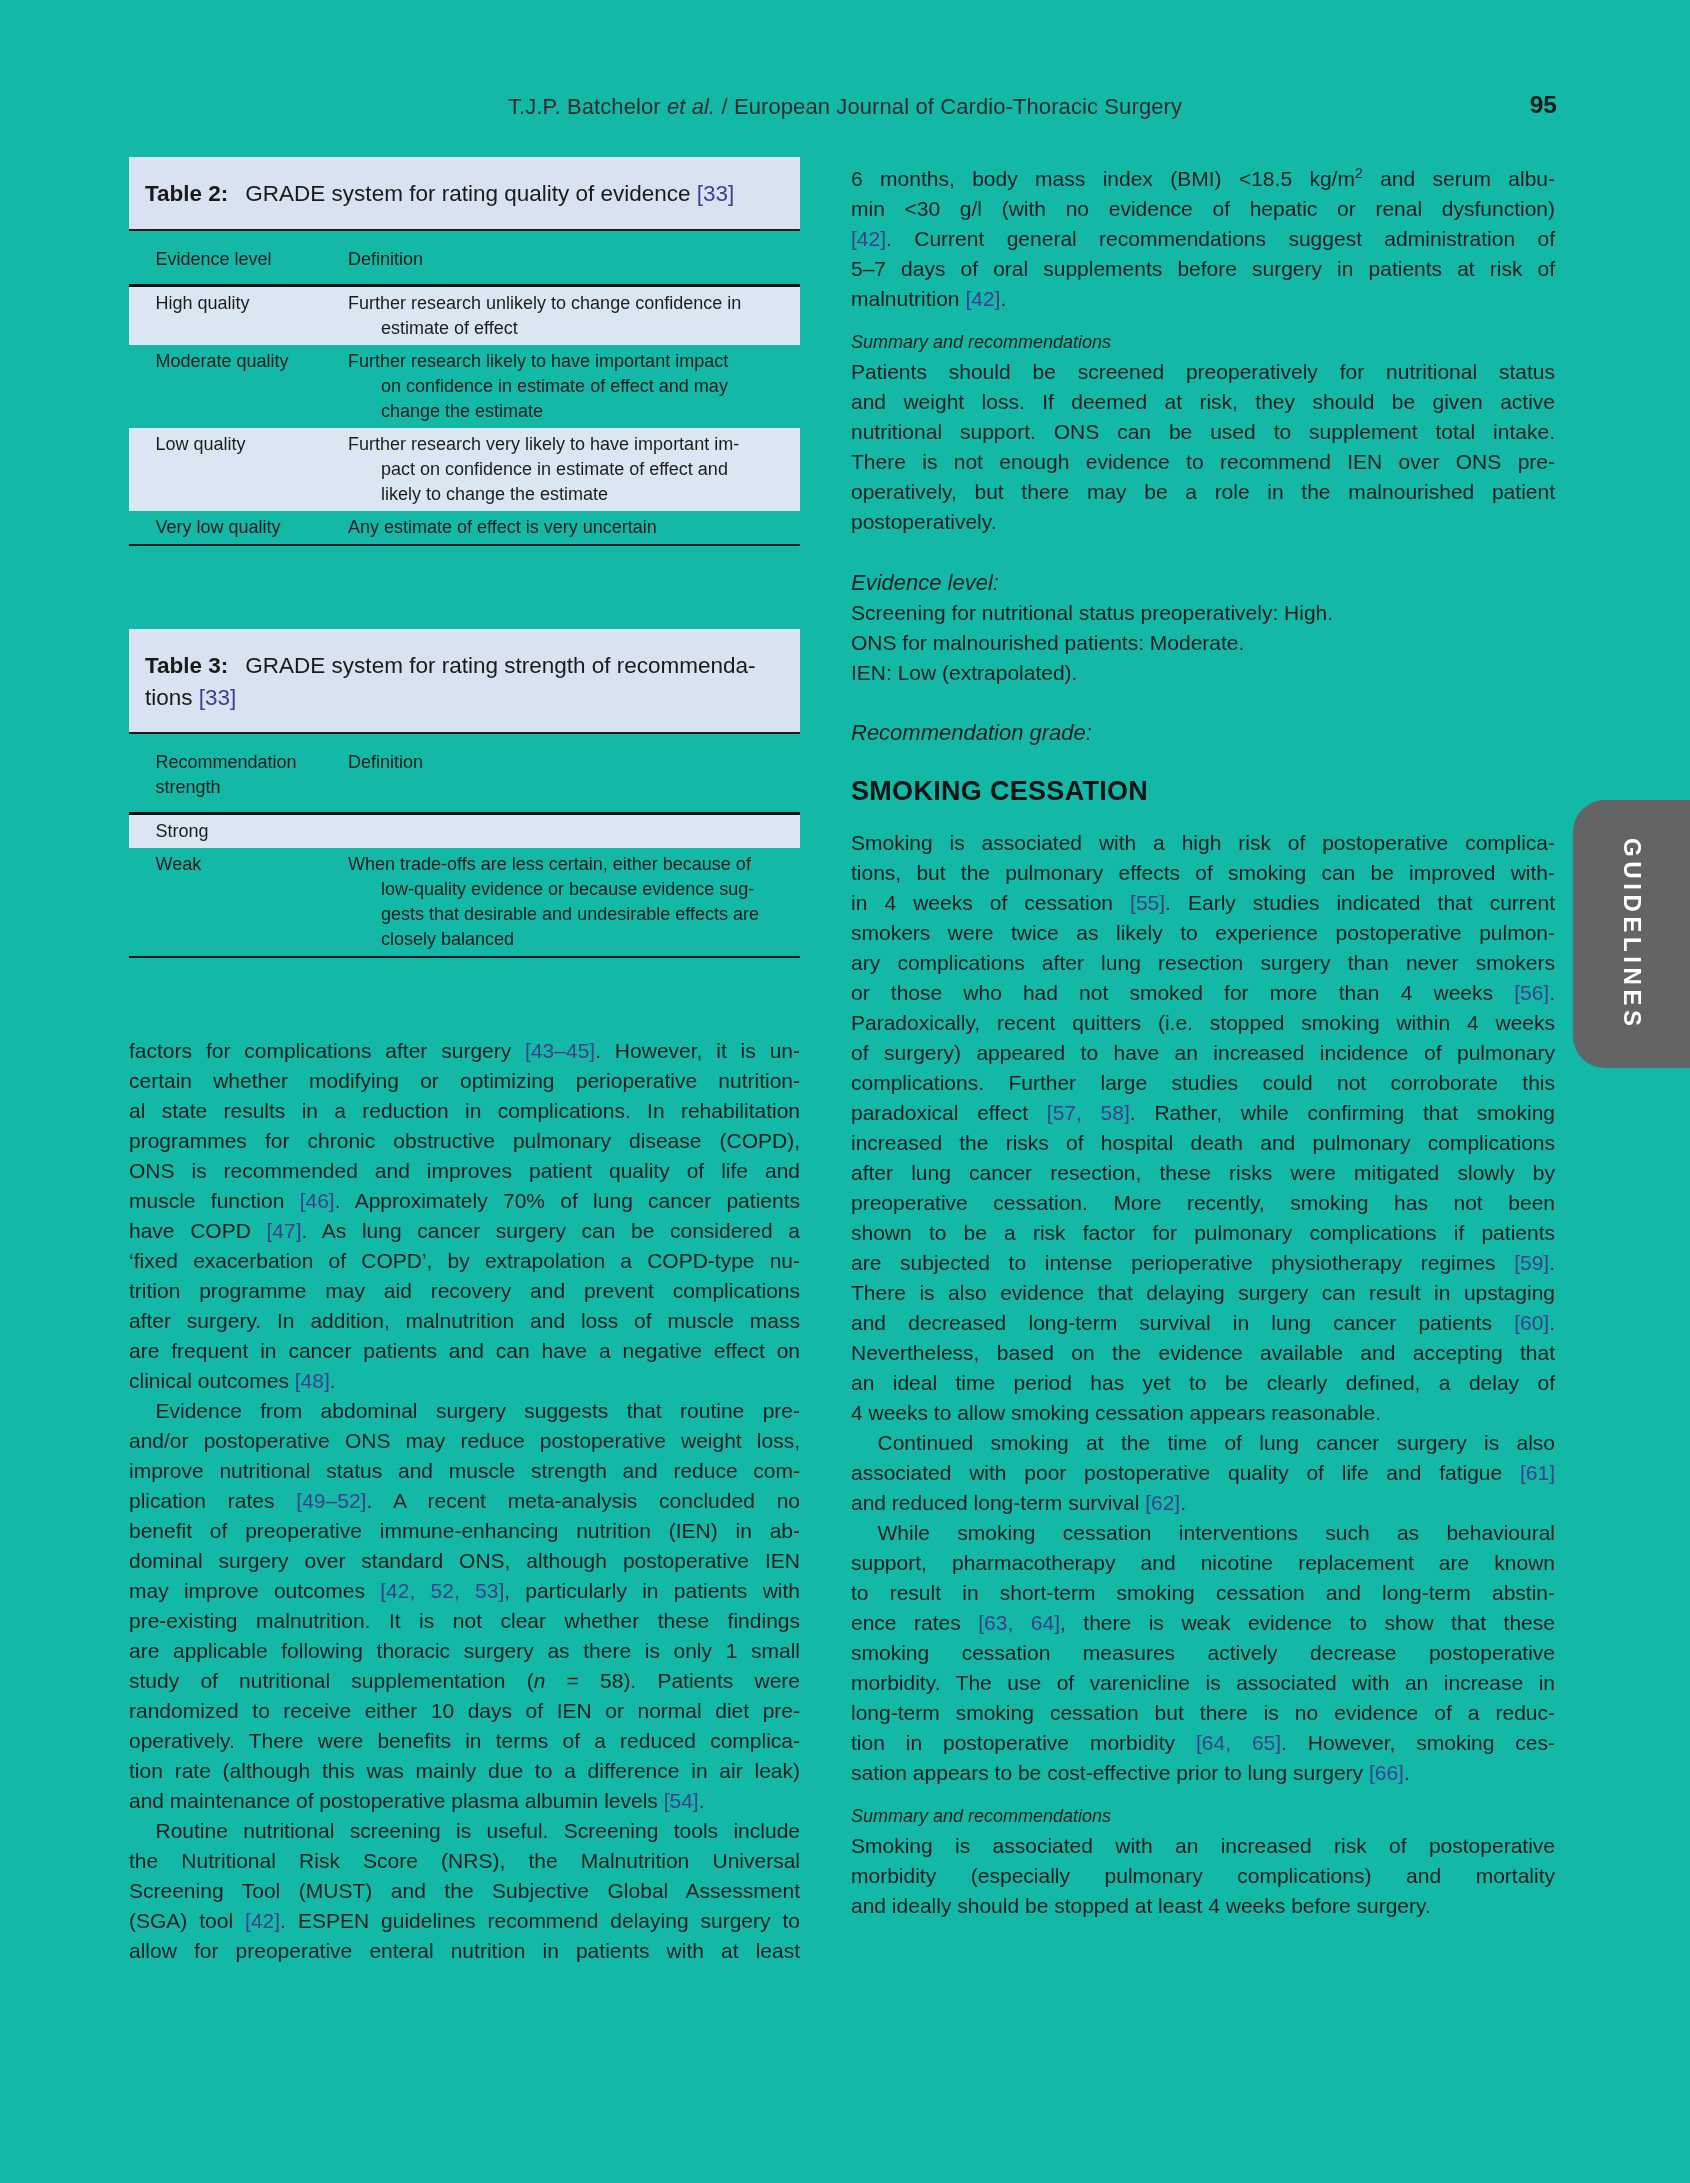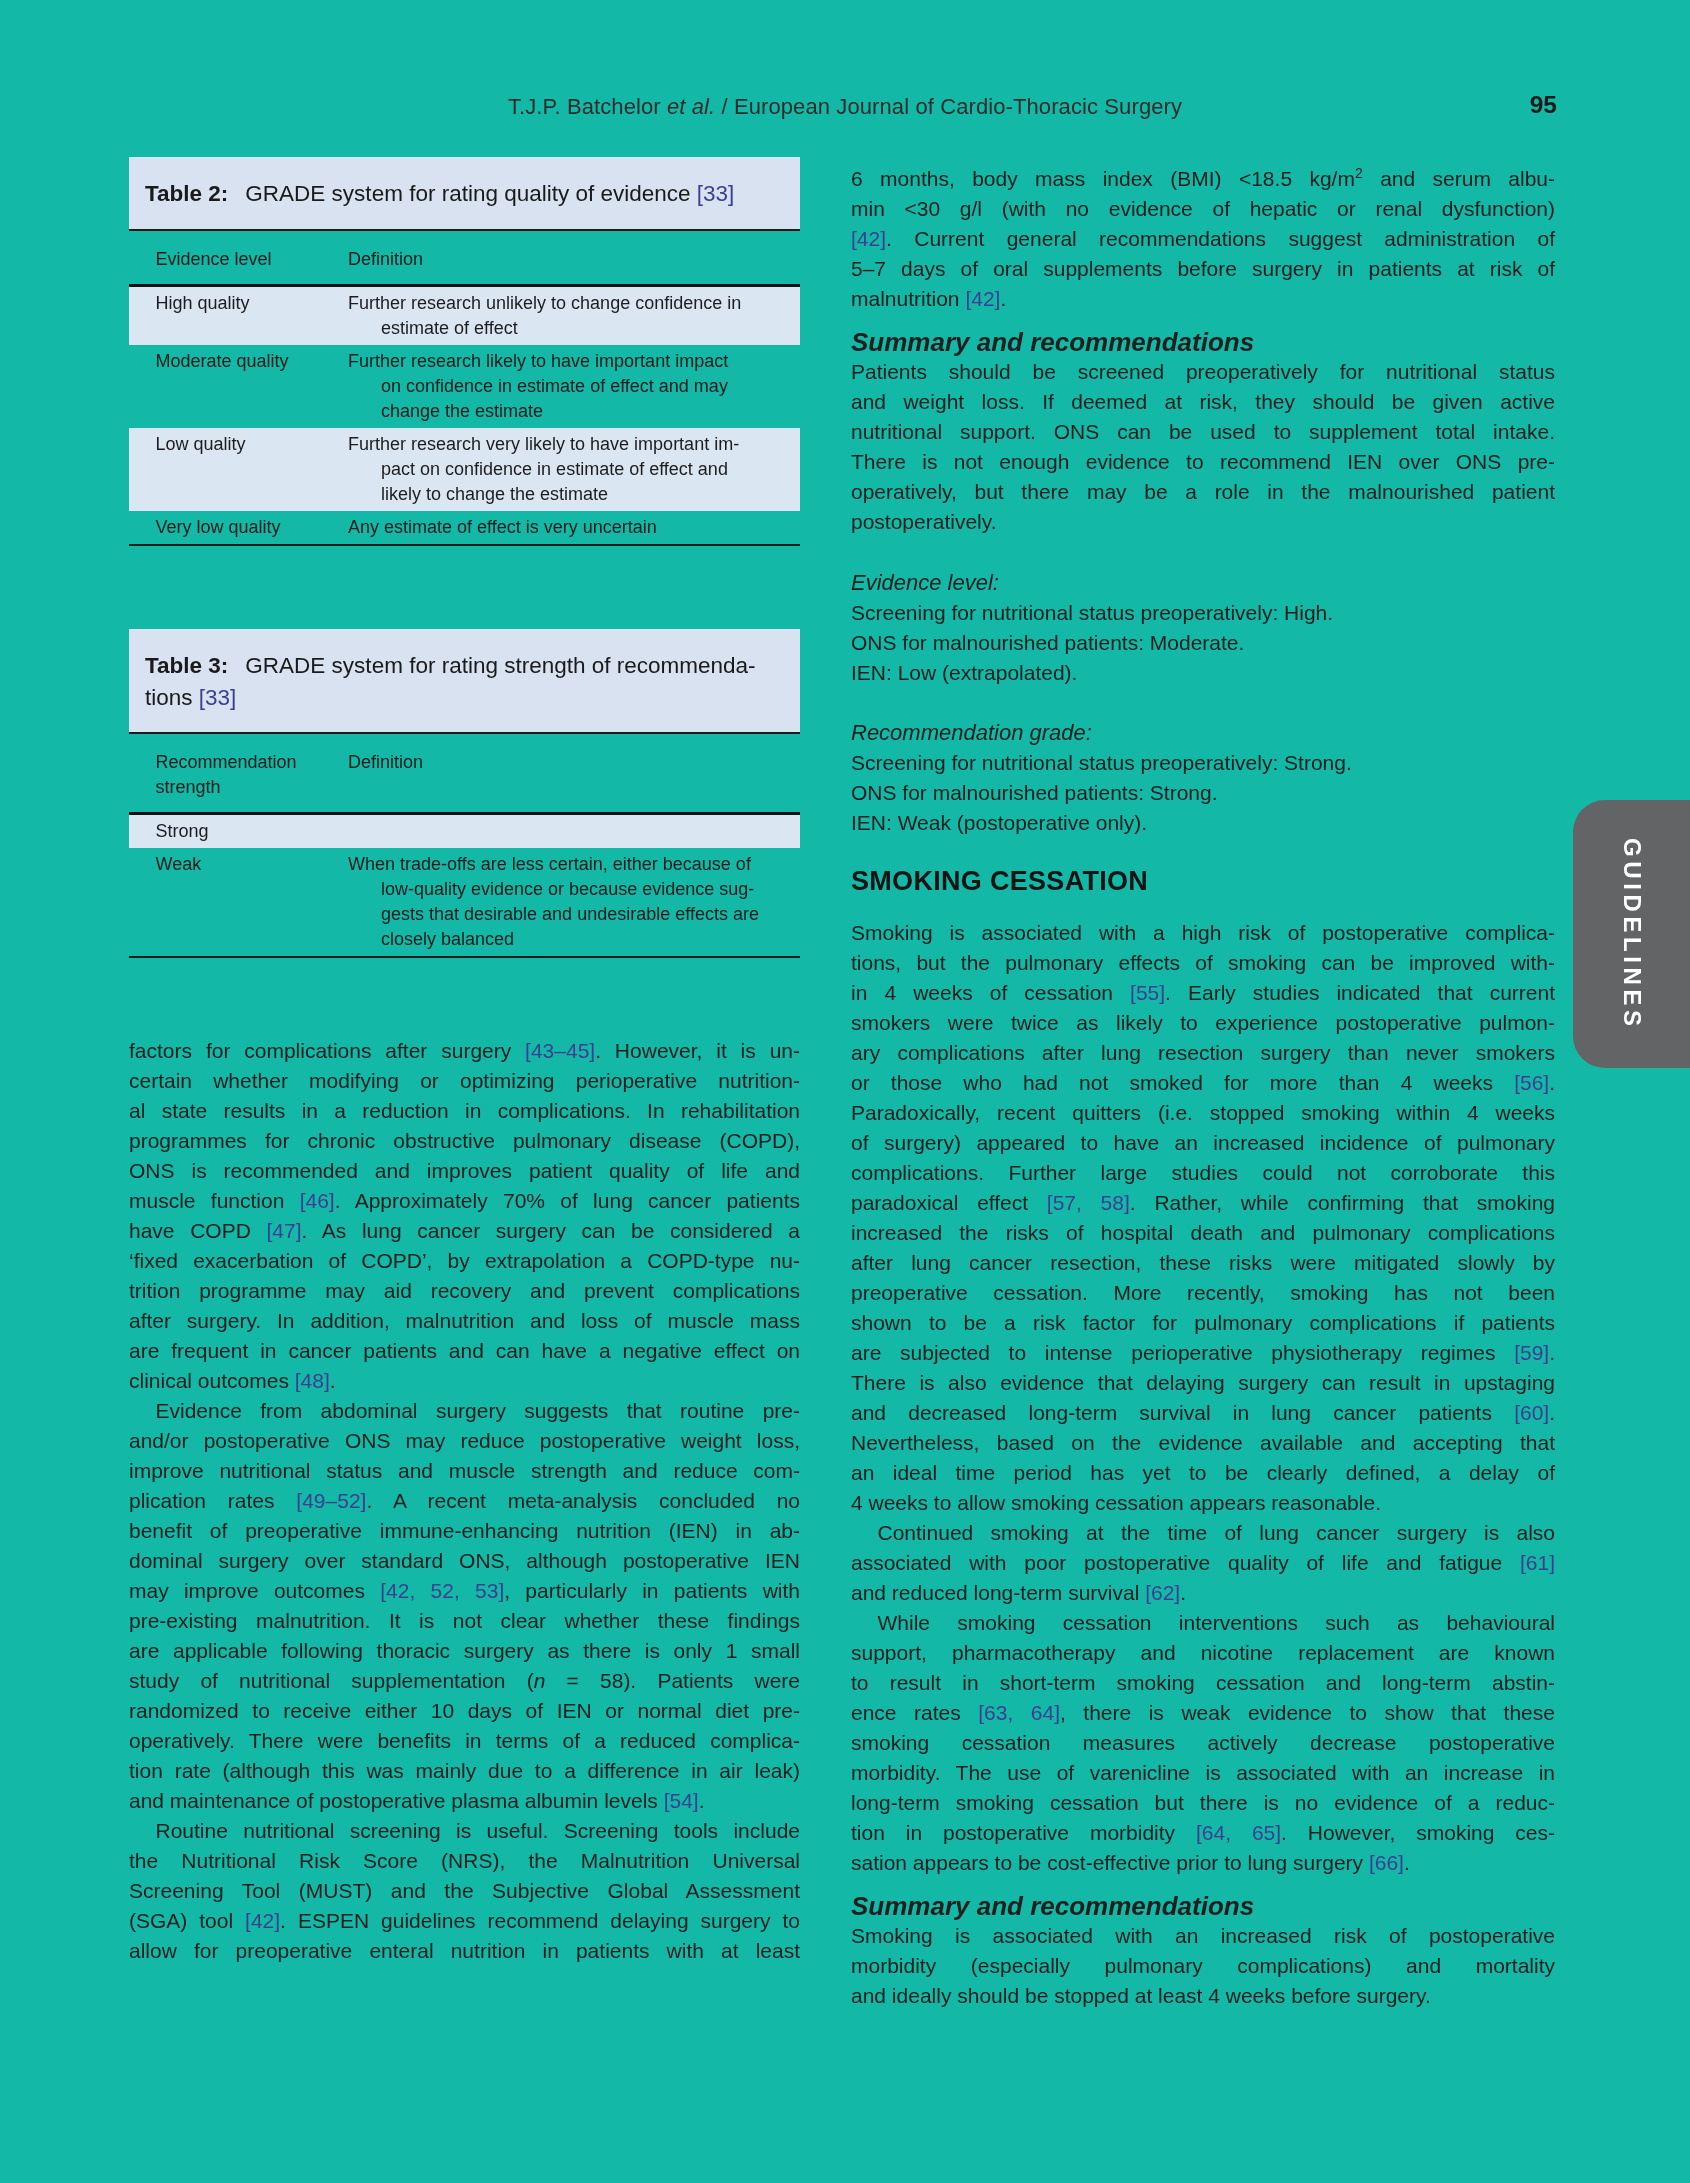--- a/index.html
+++ b/index.html
@@ -31,21 +31,21 @@
   .t-bottom{border-bottom:2px solid #1c1c1c;}
   
   .body-text{margin-top:78px;}
   .line{font-size:21px;line-height:30px;text-align:justify;text-align-last:justify;
         white-space:normal;color:#1f1f1f;}
   .line.end{text-align-last:left;}
   .line.ind{text-indent:26.5px;}
   .line sup{font-size:14px;line-height:0;}
   .line i{font-style:italic;}
   
-  .h-bi{font-weight:bold;font-style:italic;font-size:26px;line-height:30px;margin-top:13.3px;}
+  .h-bi{font-weight:normal;font-style:italic;font-size:18px;line-height:30px;margin-top:13.3px;}
   .h-i{font-style:italic;font-size:22px;line-height:30px;margin-top:30.5px;}
   .h-section{font-weight:bold;font-size:27px;line-height:33px;letter-spacing:0.3px;
              margin-top:26.5px;margin-bottom:20px;color:#141414;}
   
   .side-tab{position:absolute;left:1573px;top:800px;width:117px;height:268px;
             background:#636466;border-radius:32px 0 0 32px;
             display:flex;align-items:center;justify-content:center;}
   .tab-text{writing-mode:vertical-rl;text-orientation:mixed;color:#ffffff;font-weight:bold;
             font-size:24px;letter-spacing:4.6px;font-family:"Liberation Sans",sans-serif;}
 </style>
@@ -173,25 +173,20 @@
         <div class="line"><span>operatively, but there may be a role in the malnourished patient</span></div>
         <div class="line end"><span>postoperatively.</span></div>
       </div>
       <div class="h-i">Evidence level:</div>
       <div>
         <div class="line end"><span>Screening for nutritional status preoperatively: High.</span></div>
         <div class="line end"><span>ONS for malnourished patients: Moderate.</span></div>
         <div class="line end"><span>IEN: Low (extrapolated).</span></div>
       </div>
       <div class="h-i">Recommendation grade:</div>
-      <div>
-        <div class="line end"><span>Screening for nutritional status preoperatively: Strong.</span></div>
-        <div class="line end"><span>ONS for malnourished patients: Strong.</span></div>
-        <div class="line end"><span>IEN: Weak (postoperative only).</span></div>
-      </div>
       <div class="h-section">SMOKING CESSATION</div>
       <div>
         <div class="line"><span>Smoking is associated with a high risk of postoperative complica-</span></div>
         <div class="line"><span>tions, but the pulmonary effects of smoking can be improved with-</span></div>
         <div class="line"><span>in 4 weeks of cessation </span><span class="cite">[55]</span><span>. Early studies indicated that current</span></div>
         <div class="line"><span>smokers were twice as likely to experience postoperative pulmon-</span></div>
         <div class="line"><span>ary complications after lung resection surgery than never smokers</span></div>
         <div class="line"><span>or those who had not smoked for more than 4 weeks </span><span class="cite">[56]</span><span>.</span></div>
         <div class="line"><span>Paradoxically, recent quitters (i.e. stopped smoking within 4 weeks</span></div>
         <div class="line"><span>of surgery) appeared to have an increased incidence of pulmonary</span></div>

